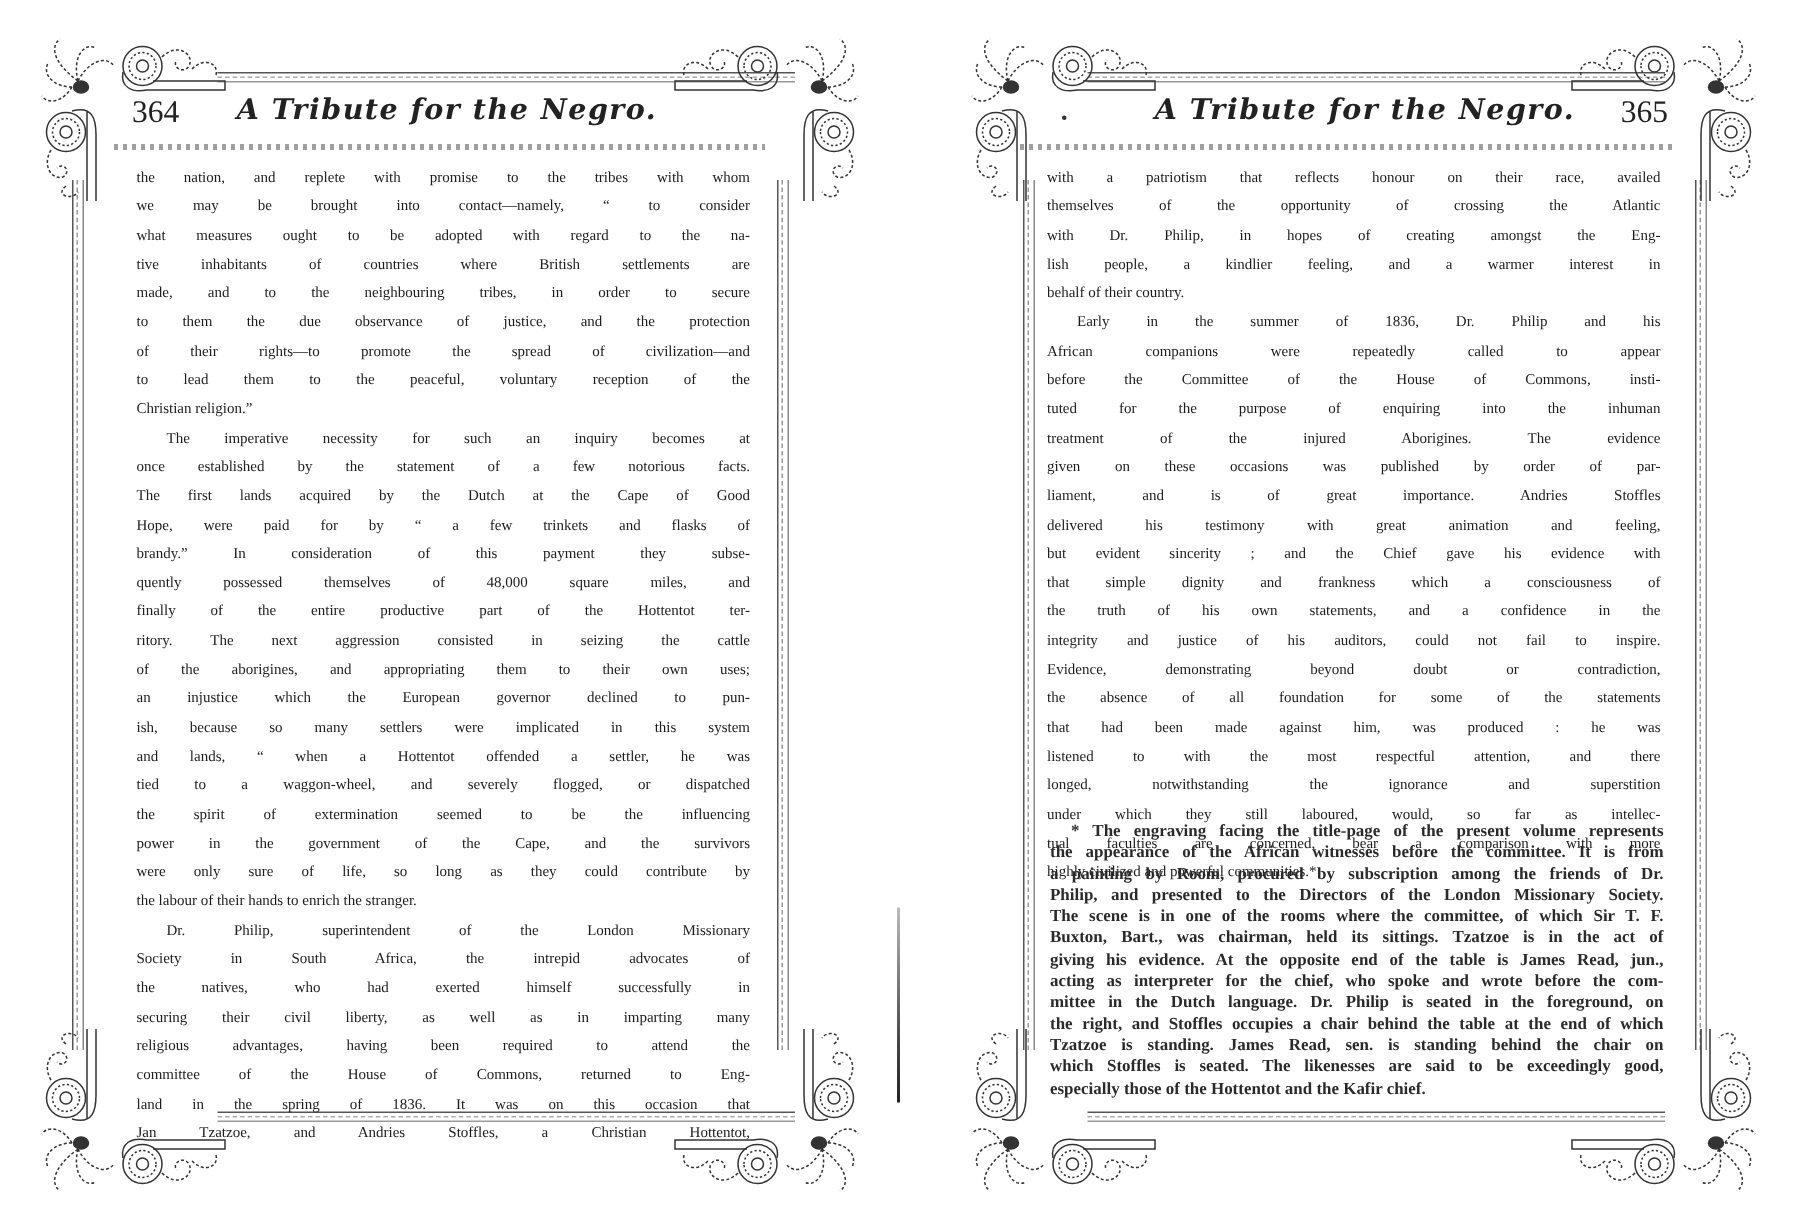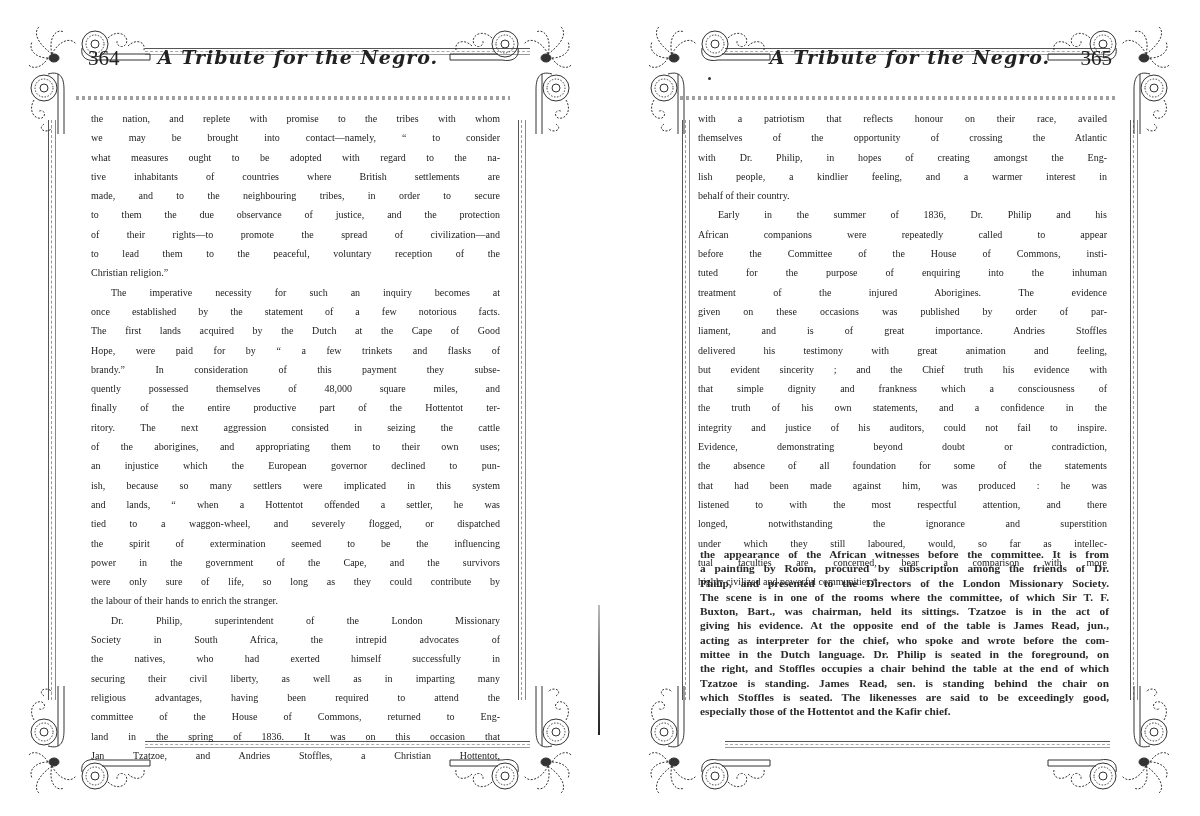--- a/index.html
+++ b/index.html
@@ -13,21 +13,21 @@
 
   
   .rule-v { position: absolute; width: 6px; border-left: 1px solid #555; border-right: 1px solid #888; }
   .rule-v::after { content: ""; position: absolute; left: 2px; top: 0; bottom: 0; border-left: 1px dashed #999; }
   .rule-h { position: absolute; height: 5px; border-top: 1px solid #555; border-bottom: 1px solid #999; }
   .rule-h::after { content: ""; position: absolute; top: 2px; left: 0; right: 0; border-top: 1px dashed #aaa; }
 
   .ornament { position: absolute; width: 150px; height: 120px; }
   .ornament svg { width: 100%; height: 100%; }
 
-  .running-head { position: absolute; top: 46px; height: 30px; font-size: 20px; }
+  .running-head { position: absolute; top: 62px; height: 30px; font-size: 20px; }
   .folio { position: absolute; top: 0; font-family: "Liberation Serif", serif; font-size: 21px; color: #222; }
   .head-title {
     position: absolute; top: 0; left: 0; right: 0; text-align: center;
     font-family: "DejaVu Serif", serif; font-style: italic; font-weight: bold; font-size: 19px; letter-spacing: 1px; color: #222;
   }
   .head-rule {
     position: absolute; top: 96px; height: 4px;
     background: repeating-linear-gradient(90deg, #777 0 3px, transparent 3px 6px);
     opacity: .7;
   }
@@ -262,34 +262,35 @@
       <span class="line">lish people, a kindlier feeling, and a warmer interest in</span>
       <span class="line last">behalf of their country.</span>
       <span class="line indent">Early in the summer of 1836, Dr. Philip and his</span>
       <span class="line">African companions were repeatedly called to appear</span>
       <span class="line">before the Committee of the House of Commons, insti-</span>
       <span class="line">tuted for the purpose of enquiring into the inhuman</span>
       <span class="line">treatment of the injured Aborigines.  The evidence</span>
       <span class="line">given on these occasions was published by order of par-</span>
       <span class="line">liament, and is of great importance.  Andries Stoffles</span>
       <span class="line">delivered his testimony with great animation and feeling,</span>
-      <span class="line">but evident sincerity ; and the Chief truth his evidence with</span>
+      <span class="line">but evident sincerity ; and the Chief gave his evidence with</span>
       <span class="line">that simple dignity and frankness which a consciousness of</span>
       <span class="line">the truth of his own statements, and a confidence in the</span>
       <span class="line">integrity and justice of his auditors, could not fail to inspire.</span>
       <span class="line">Evidence, demonstrating beyond doubt or contradiction,</span>
       <span class="line">the absence of all foundation for some of the statements</span>
       <span class="line">that had been made against him, was produced : he was</span>
       <span class="line">listened to with the most respectful attention, and there</span>
       <span class="line">longed, notwithstanding the ignorance and superstition</span>
       <span class="line">under which they still laboured, would, so far as intellec-</span>
       <span class="line">tual faculties are concerned, bear a comparison with more</span>
       <span class="line last last">highly civilized and powerful communities.*</span>
     </div>
   <div class="body-text footnote" id="right-foot" style="left:80px; width:409px; top:547px;">
+      <span class="line indent">* The engraving facing the title-page of the present volume represents</span>
       <span class="line">the appearance of the African witnesses before the committee.  It is from</span>
       <span class="line">a painting by Room, procured by subscription among the friends of Dr.</span>
       <span class="line">Philip, and presented to the Directors of the London Missionary Society.</span>
       <span class="line">The scene is in one of the rooms where the committee, of which Sir T. F.</span>
       <span class="line">Buxton, Bart., was chairman, held its sittings.  Tzatzoe is in the act of</span>
       <span class="line">giving his evidence.  At the opposite end of the table is James Read, jun.,</span>
       <span class="line">acting as interpreter for the chief, who spoke and wrote before the com-</span>
       <span class="line">mittee in the Dutch language.  Dr. Philip is seated in the foreground, on</span>
       <span class="line">the right, and Stoffles occupies a chair behind the table at the end of which</span>
       <span class="line">Tzatzoe is standing.  James Read, sen. is standing behind the chair on</span>

